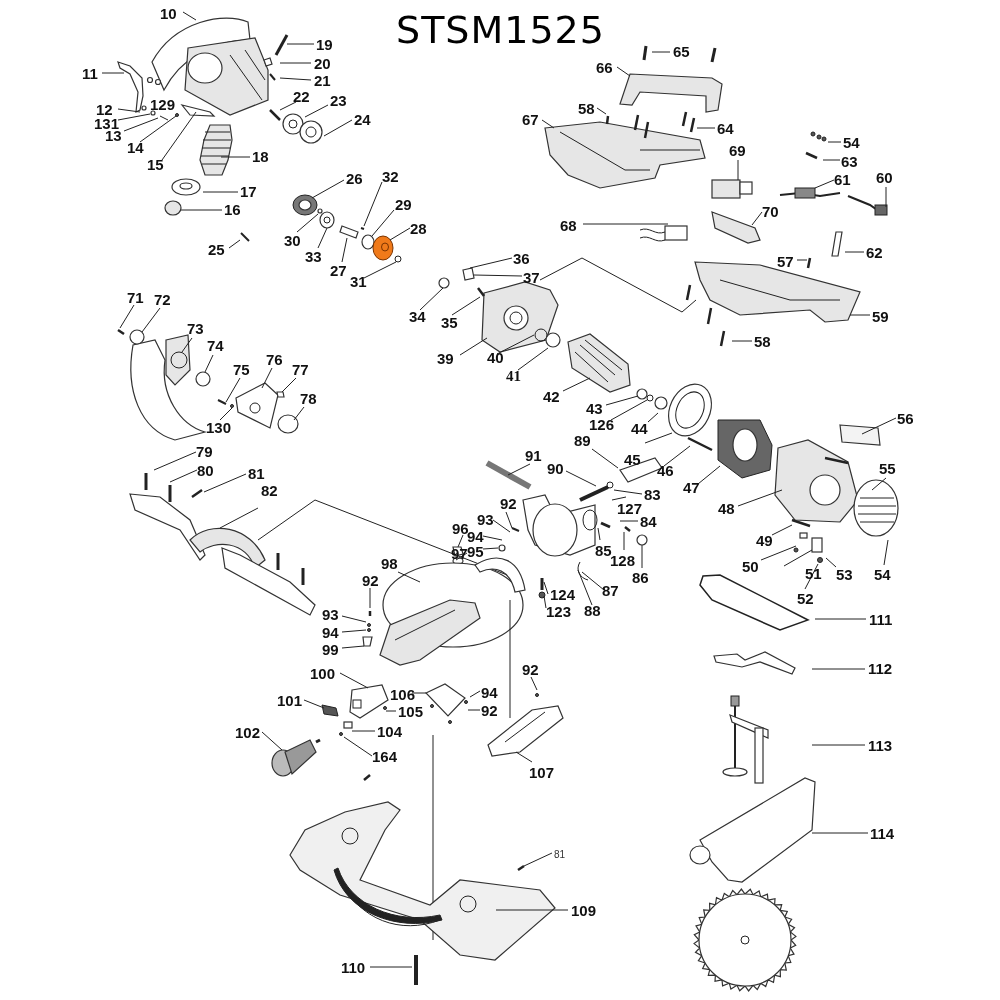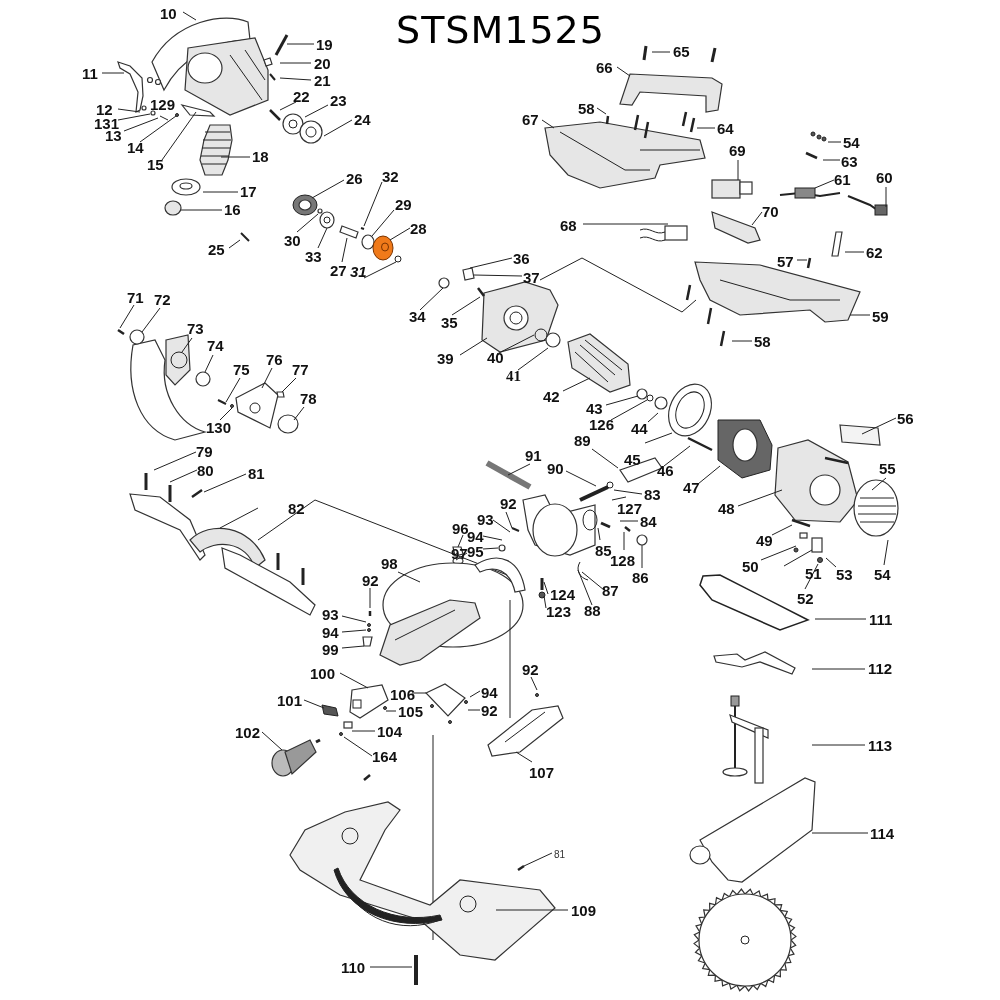--- a/index.html
+++ b/index.html
@@ -485,21 +485,21 @@
     <span class="lbl" style="left: 252px; top: 149px;">18</span>
     <span class="lbl" style="left: 240px; top: 184px;">17</span>
     <span class="lbl" style="left: 224px; top: 202px;">16</span>
     <span class="lbl" style="left: 346px; top: 171px;">26</span>
     <span class="lbl" style="left: 382px; top: 169px;">32</span>
     <span class="lbl" style="left: 395px; top: 197px;">29</span>
     <span class="lbl" style="left: 410px; top: 221px;">28</span>
     <span class="lbl" style="left: 284px; top: 233px;">30</span>
     <span class="lbl" style="left: 305px; top: 249px;">33</span>
     <span class="lbl" style="left: 330px; top: 263px;">27</span>
-    <span class="lbl" style="left: 350px; top: 264px; font-style: italic;">31</span>
+    <span class="lbl" style="left: 350px; top: 274px;">31</span>
     <span class="lbl" style="left: 208px; top: 242px;">25</span>
     <span class="lbl" style="left: 673px; top: 44px;">65</span>
     <span class="lbl" style="left: 596px; top: 60px;">66</span>
     <span class="lbl" style="left: 578px; top: 101px;">58</span>
     <span class="lbl" style="left: 522px; top: 112px;">67</span>
     <span class="lbl" style="left: 717px; top: 121px;">64</span>
     <span class="lbl" style="left: 843px; top: 135px;">54</span>
     <span class="lbl" style="left: 841px; top: 154px;">63</span>
     <span class="lbl" style="left: 729px; top: 143px;">69</span>
     <span class="lbl" style="left: 834px; top: 172px;">61</span>
@@ -553,21 +553,21 @@
     <span class="lbl" style="left: 632px; top: 570px;">86</span>
     <span class="lbl" style="left: 756px; top: 533px;">49</span>
     <span class="lbl" style="left: 742px; top: 559px;">50</span>
     <span class="lbl" style="left: 784px; top: 566px; margin-left: 21px;">51</span>
     <span class="lbl" style="left: 836px; top: 567px;">53</span>
     <span class="lbl" style="left: 874px; top: 567px;">54</span>
     <span class="lbl" style="left: 797px; top: 591px;">52</span>
     <span class="lbl" style="left: 196px; top: 444px;">79</span>
     <span class="lbl" style="left: 197px; top: 463px;">80</span>
     <span class="lbl" style="left: 248px; top: 466px;">81</span>
-    <span class="lbl" style="left: 261px; top: 501px; margin-left: 27px;">82</span>
+    <span class="lbl" style="left: 261px; top: 483px;">82</span>
     <span class="lbl" style="left: 381px; top: 556px;">98</span>
     <span class="lbl" style="left: 602px; top: 583px;">87</span>
     <span class="lbl" style="left: 550px; top: 587px;">124</span>
     <span class="lbl" style="left: 546px; top: 604px;">123</span>
     <span class="lbl" style="left: 584px; top: 603px;">88</span>
     <span class="lbl" style="left: 362px; top: 573px;">92</span>
     <span class="lbl" style="left: 322px; top: 607px;">93</span>
     <span class="lbl" style="left: 322px; top: 625px;">94</span>
     <span class="lbl" style="left: 322px; top: 642px;">99</span>
     <span class="lbl" style="left: 869px; top: 612px;">111</span>

